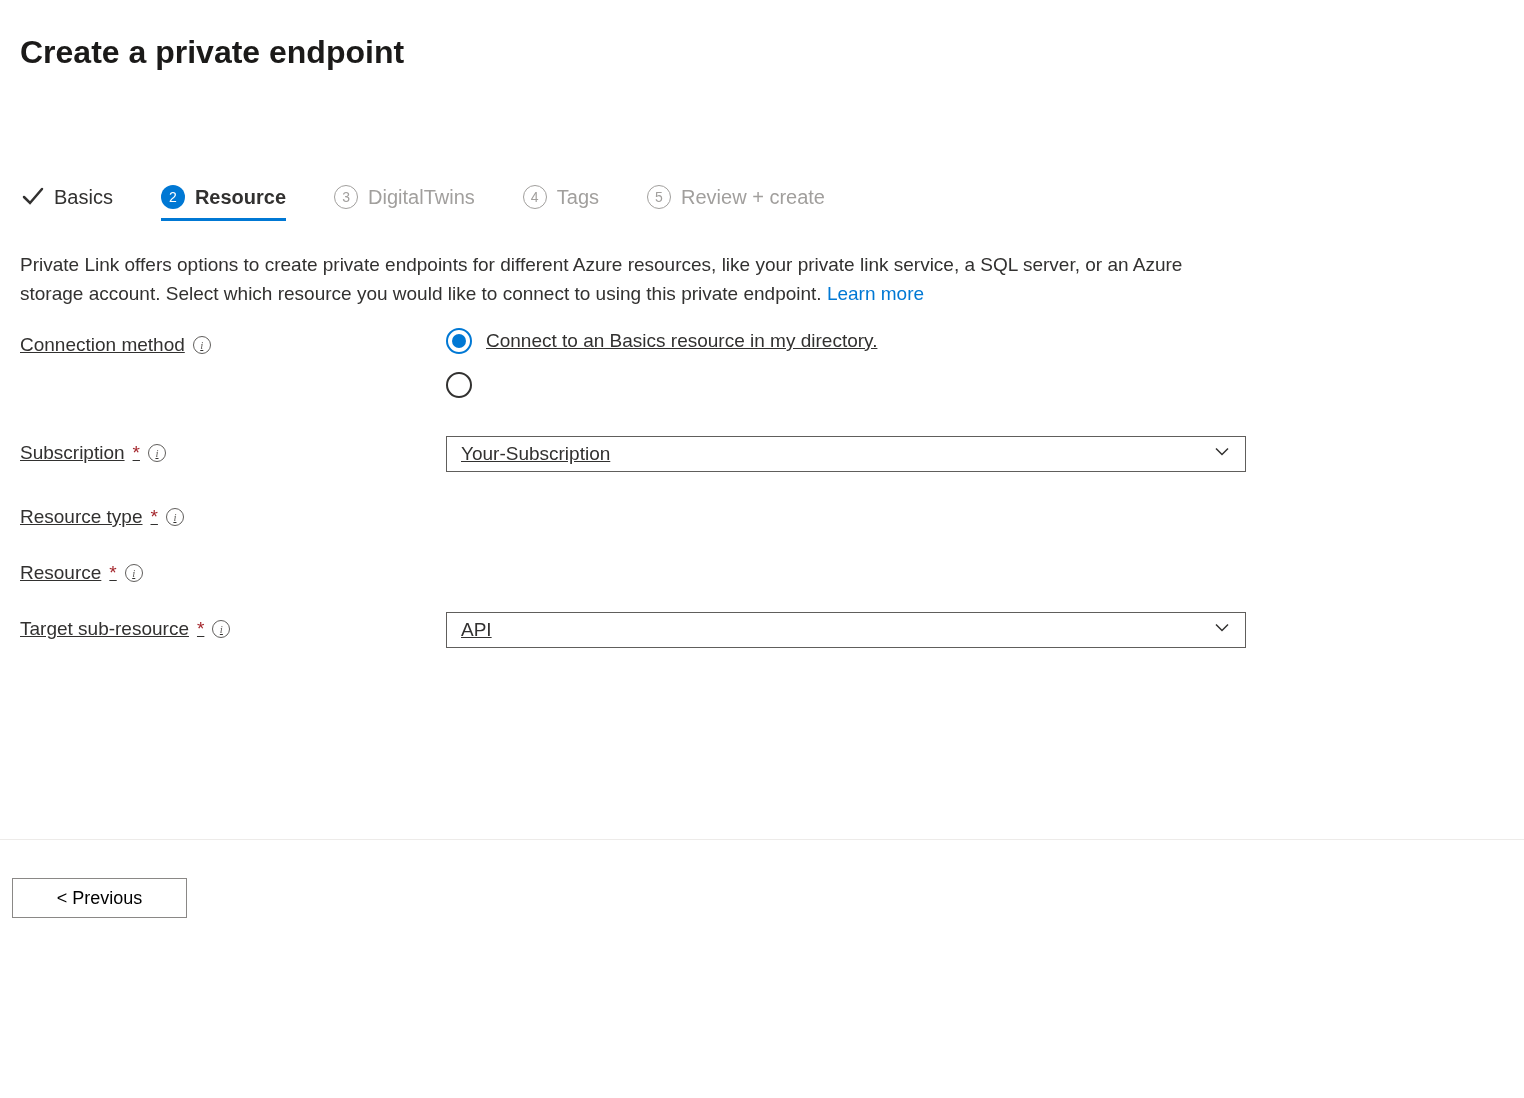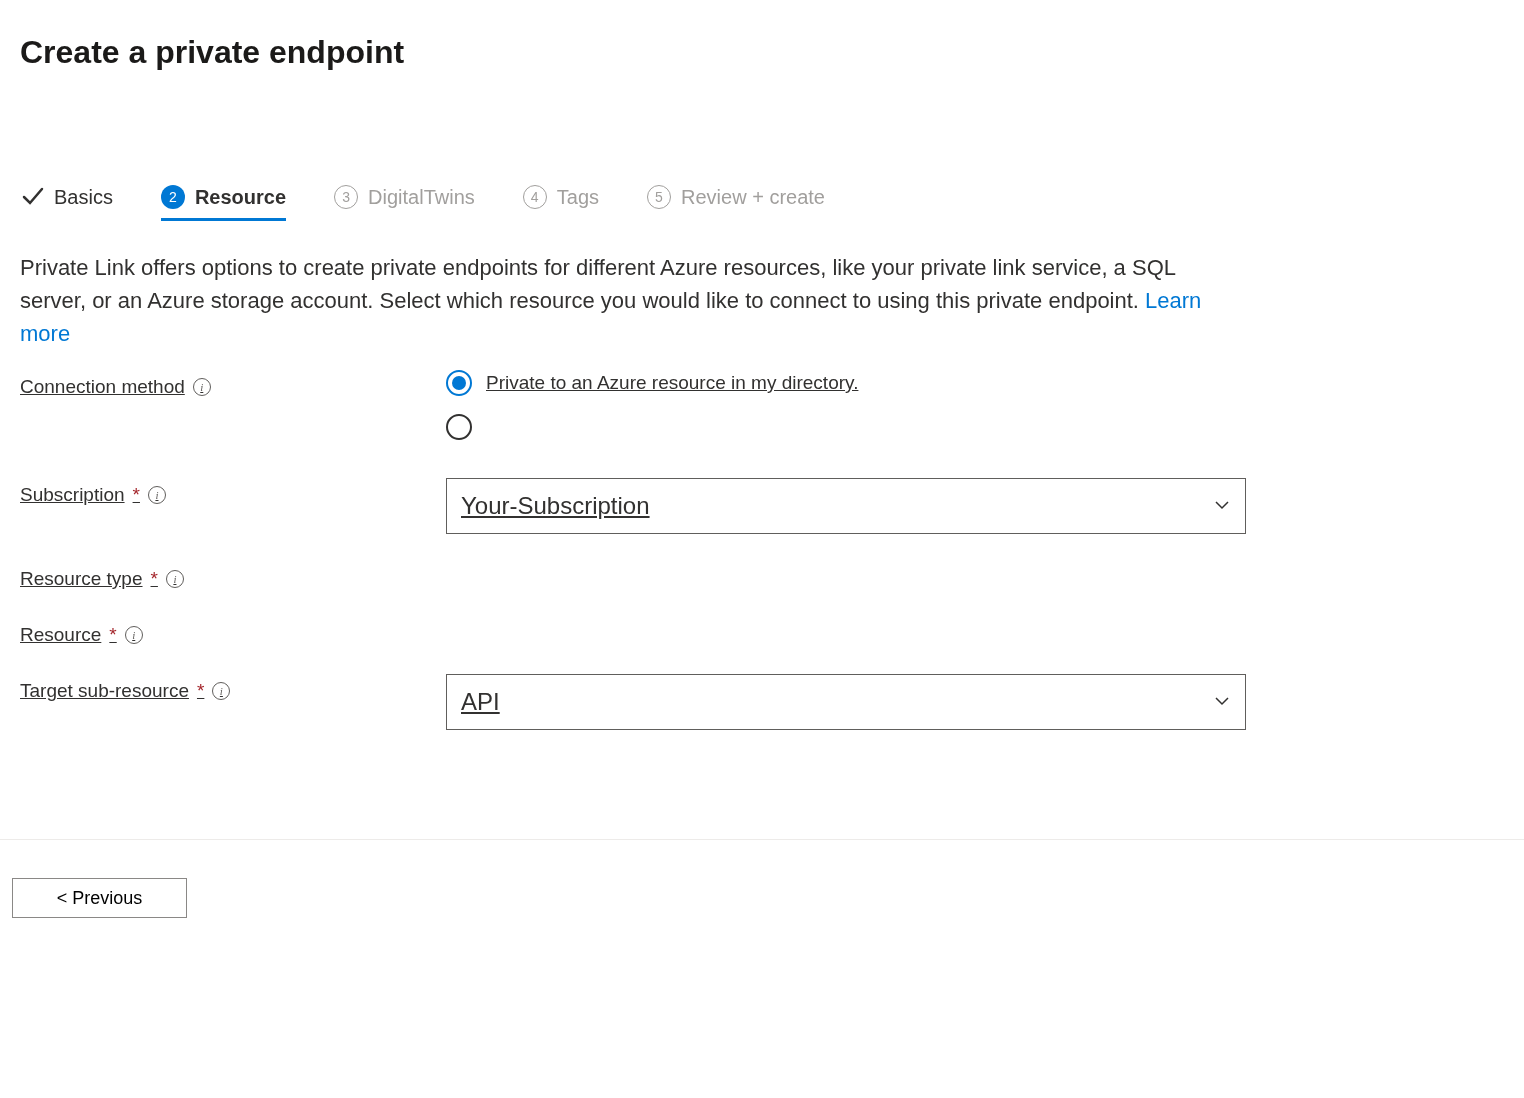--- a/index.html
+++ b/index.html
@@ -67,21 +67,21 @@
     }
     .check-icon {
       width: 24px;
       height: 24px;
       display: inline-flex;
       align-items: center;
       justify-content: center;
     }
     .description {
       padding: 30px 20px 0 20px;
-      font-size: 22px;
+      font-size: 19px;
       line-height: 1.5;
       color: #323130;
       max-width: 1240px;
     }
     .learn-more {
       color: #0078d4;
       text-decoration: none;
       cursor: pointer;
     }
     .form {
@@ -141,24 +141,24 @@
     .radio.checked { border-color: #0078d4; }
     .radio.checked::after {
       content: '';
       width: 14px;
       height: 14px;
       border-radius: 50%;
       background: #0078d4;
     }
     .dropdown {
       width: 100%;
-      height: 56px;
+      height: 36px;
       border: 1px solid #605e5c;
       padding: 0 44px 0 14px;
-      font-size: 24px;
+      font-size: 19px;
       display: flex;
       align-items: center;
       position: relative;
       cursor: pointer;
       background: #fff;
     }
     .dropdown.highlighted { border-color: #8764b8; }
     .chevron {
       position: absolute;
       right: 14px;
@@ -228,21 +228,21 @@
 <div class="form">
 
   <div class="form-row radio-row">
     <div class="form-label">
       <span>Connection method</span>
       <span class="info-icon">i</span>
     </div>
     <div class="form-control radio-group">
       <label class="radio-item">
         <span class="radio checked"></span>
-        <span>Private to an Azure resource in my directory.</span>
+        <span>Connect to an Basics resource in my directory.</span>
       </label>
       <label class="radio-item">
         <span class="radio"></span>
       </label>
     </div>
   </div>
 
   <div class="form-row">
     <div class="form-label">
       <span>Subscription</span>

